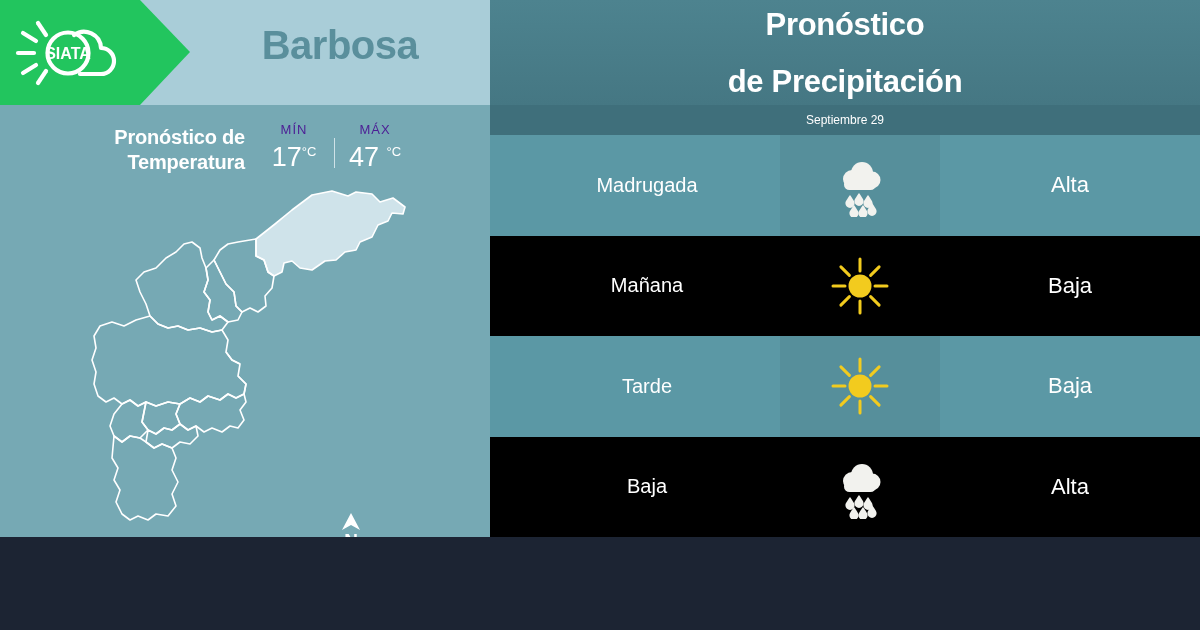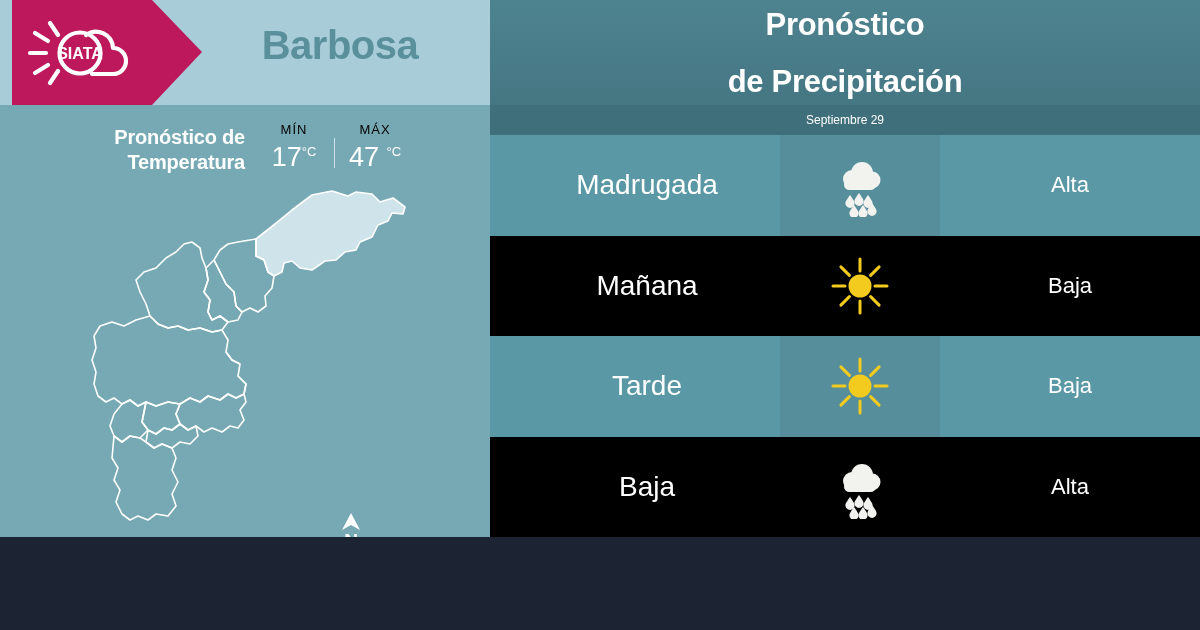--- a/index.html
+++ b/index.html
@@ -9,36 +9,36 @@
     background:#1c2433;
     overflow:hidden;
     position:relative;
   }
   #root { position:absolute; inset:0; width:1200px; height:630px; }
 
   
   .left-panel { position:absolute; left:0; top:0; width:490px; height:537px; background:#76a9b4; }
   .left-header { position:absolute; left:0; top:0; width:490px; height:105px; background:#a9cdd8; }
   .logo-wedge {
-    position:absolute; left:12px; top:0; width:190px; height:105px; background:#be185d;
+    position:absolute; left:0; top:0; width:190px; height:105px; background:#22c55e;
     clip-path: polygon(0 0, 140px 0, 190px 52px, 140px 105px, 0 105px);
   }
   .logo-svg { position:absolute; left:12px; top:16px; }
   .city-name {
     position:absolute; left:190px; top:0; width:300px; height:90px;
     display:flex; align-items:center; justify-content:center;
     color:#5a8f9c; font-size:40px; font-weight:bold; letter-spacing:-.5px;
   }
   .temp-block { position:absolute; left:60px; top:122px; width:360px; height:60px;
     display:flex; align-items:flex-start; }
   .temp-title { width:185px; text-align:right; color:#ffffff; font-size:20px;
     font-weight:bold; line-height:25px; padding-top:3px; letter-spacing:-.2px; }
   .temp-vals { display:flex; align-items:flex-start; margin-left:18px; }
   .tcell { text-align:center; min-width:62px; }
-  .tlabel { color:#000000; font-size:13px; letter-spacing:1px; }
+  .tlabel { color:#4c1d95; font-size:13px; letter-spacing:1px; }
   .tval { color:#ffffff; font-size:27px; line-height:30px; white-space:nowrap; }
   .tval sup { font-size:13px; vertical-align:super; }
   .tdivider { width:1px; height:30px; background:#cfe2e8; margin:16px 9px 0 9px; }
   .map-wrap { position:absolute; left:60px; top:180px; width:420px; height:350px; }
   .compass { position:absolute; left:277px; top:333px; width:28px; height:40px;
      display:flex; flex-direction:column; align-items:center; }
   .compass-n { color:#fff; font-size:19px; font-weight:bold; line-height:19px; }
 
   
   .right-panel { position:absolute; left:490px; top:0; width:710px; height:537px; background:#4b7f8b; }
@@ -48,21 +48,21 @@
   .rh-line { color:#ffffff; font-size:31px; font-weight:bold; line-height:37px; letter-spacing:-.3px; }
   .date-band { position:absolute; left:0; top:105px; width:710px; height:30px;
     background:#3f6f7b; display:flex; align-items:center; justify-content:center; }
   .date-text { color:#ffffff; font-size:12px; }
 
   .rows { position:absolute; left:0; top:135px; width:710px; height:402px; }
   .row { position:relative; width:710px; height:100.5px; display:flex; }
   .row.light { background:#5b98a5; }
   .row.dark  { background:#000000; }
   .col-label { width:290px; display:flex; align-items:center; justify-content:center; }
-  .col-label span { color:#ffffff; font-size:28px;margin-left:24px; }
+  .col-label span { color:#ffffff; font-size:20px;margin-left:24px; }
   .col-icon { width:160px; display:flex; align-items:center; justify-content:center; }
   .row.light .col-icon { background:rgba(0,0,0,.055); }
   .row.dark  .col-icon { background:rgba(0,0,0,.055); }
   .col-prob { width:260px; display:flex; align-items:center; justify-content:center; }
   .col-prob span { color:#ffffff; font-size:22px; }
 
   
   .footer { position:absolute; left:0; top:537px; width:1200px; height:93px; background:#1c2433; }
 </style>
 </head>

